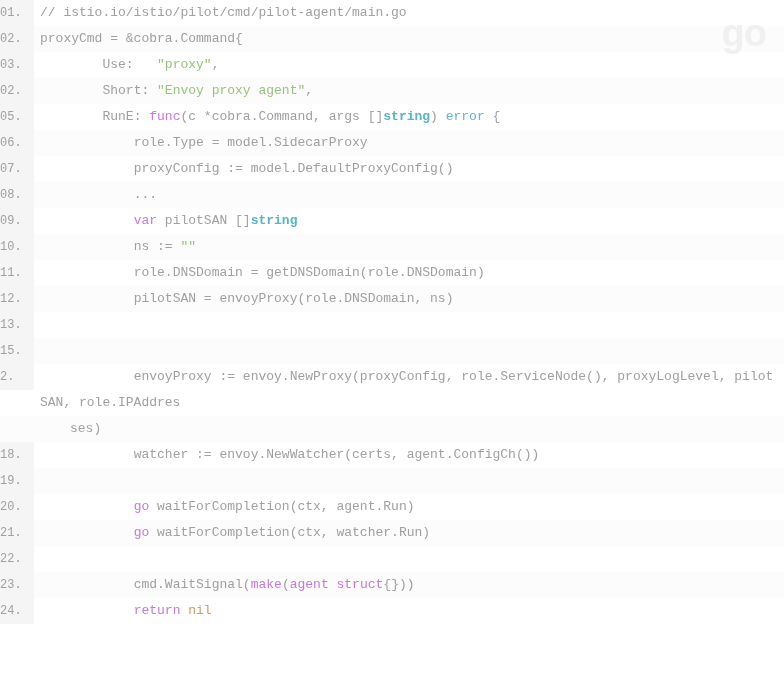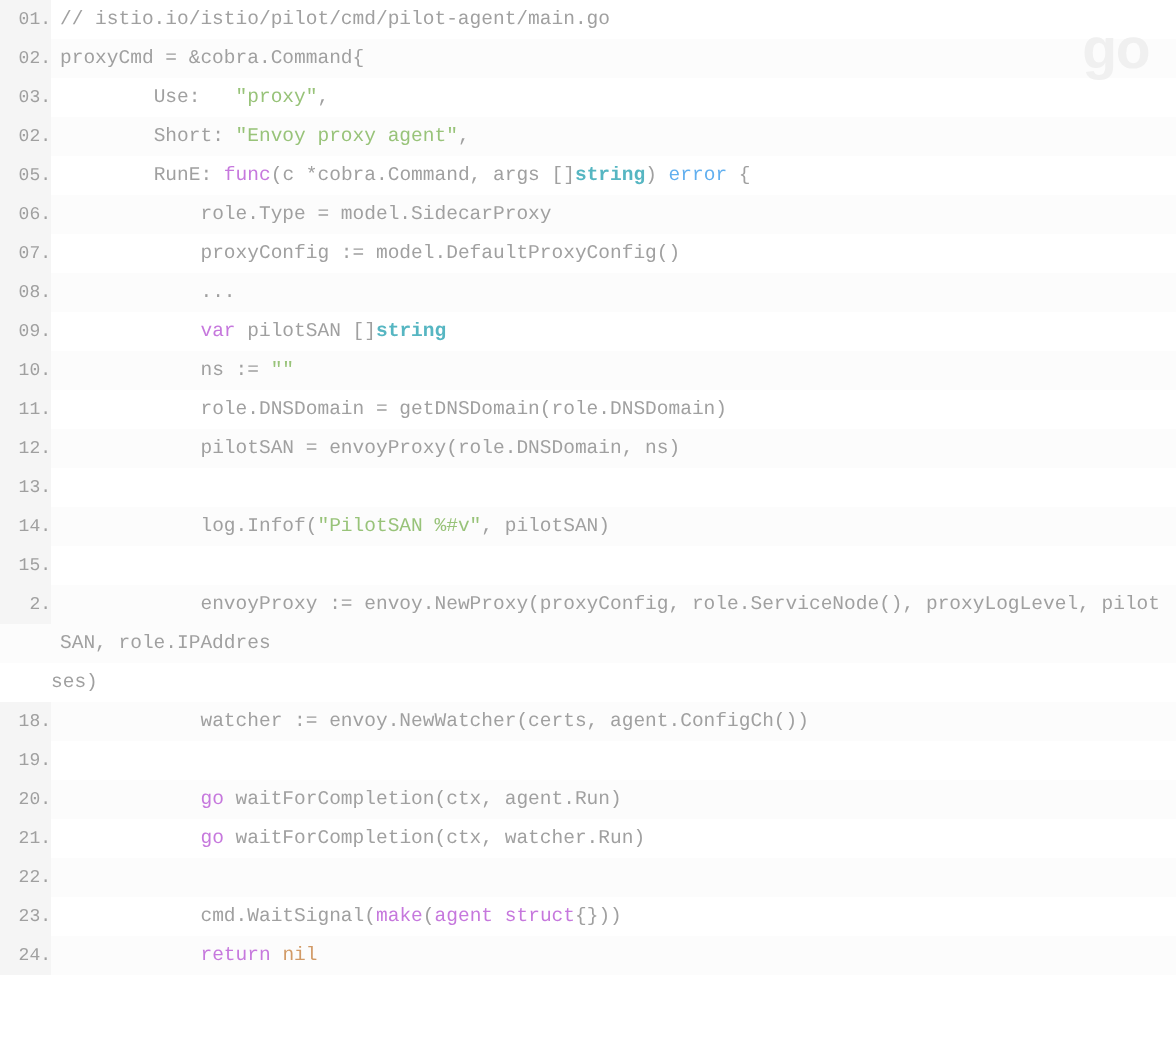--- a/index.html
+++ b/index.html
@@ -23,36 +23,37 @@
   }
   .line:nth-child(odd) {
     background: #ffffff;
   }
   .line:nth-child(even) {
     background: #fcfcfc;
   }
   .gutter {
     width: 34px;
     flex: 0 0 34px;
-    text-align: right;
+    text-align: left;
     color: #a0a0a0;
     background: #f5f5f5;
     font-size: 12px;
     user-select: none;
   }
   .content {
     flex: 1;
     padding-left: 6px;
     white-space: pre-wrap;
     word-break: break-all;
     color: #a0a0a0;
     padding-right: 6px;
   }
   .content.wrapline {
     padding-left: 0;
+    margin-left: 36px;
   }
   .kw { color: #c678dd; }
   .kw2 { color: #d19a66; text-align: right; }
   .str { color: #98c379; }
   .type { color: #56b6c2; font-weight: bold; }
   .fn { color: #61afef; }
   .ident { color: #a0a0a0; }
   .badge {
     position: absolute;
     top: 12px;
@@ -118,24 +119,20 @@
       </div>
       <div class="line">
         <div class="gutter">12.</div>
         <div class="content"><span class="ident">            pilotSAN = envoyProxy(role.DNSDomain, ns)</span></div>
       </div>
       <div class="line">
         <div class="gutter">13.</div>
         <div class="content"><span class="ident"></span></div>
       </div>
       <div class="line">
-        <div class="gutter">14.</div>
-        <div class="content"><span class="ident">            log.Infof(</span><span class="str">"PilotSAN %#v"</span><span class="ident">, pilotSAN)</span></div>
-      </div>
-      <div class="line">
         <div class="gutter">15.</div>
         <div class="content"><span class="ident"></span></div>
       </div>
       <div class="line">
         <div class="gutter">2.</div>
         <div class="content"><span class="ident">            envoyProxy := envoy.NewProxy(proxyConfig, role.ServiceNode(), proxyLogLevel, pilotSAN, role.IPAddres</span></div>
       </div>
       <div class="line">
         <div class="gutter"></div>
         <div class="content wrapline"><span class="ident">ses)</span></div>

